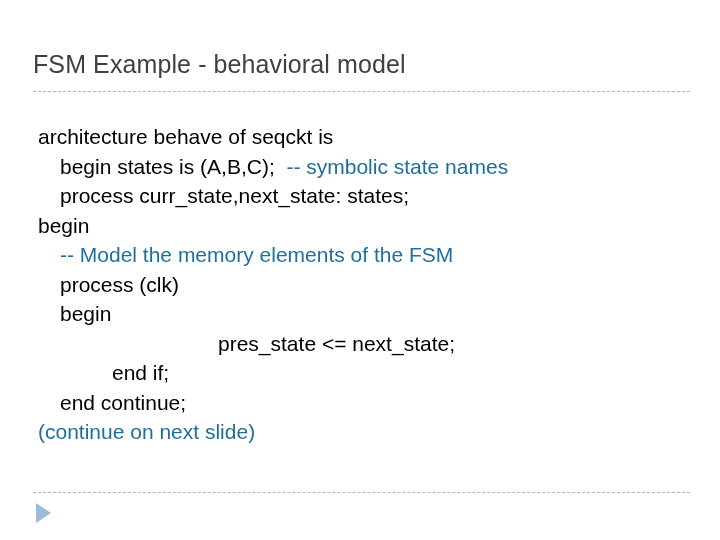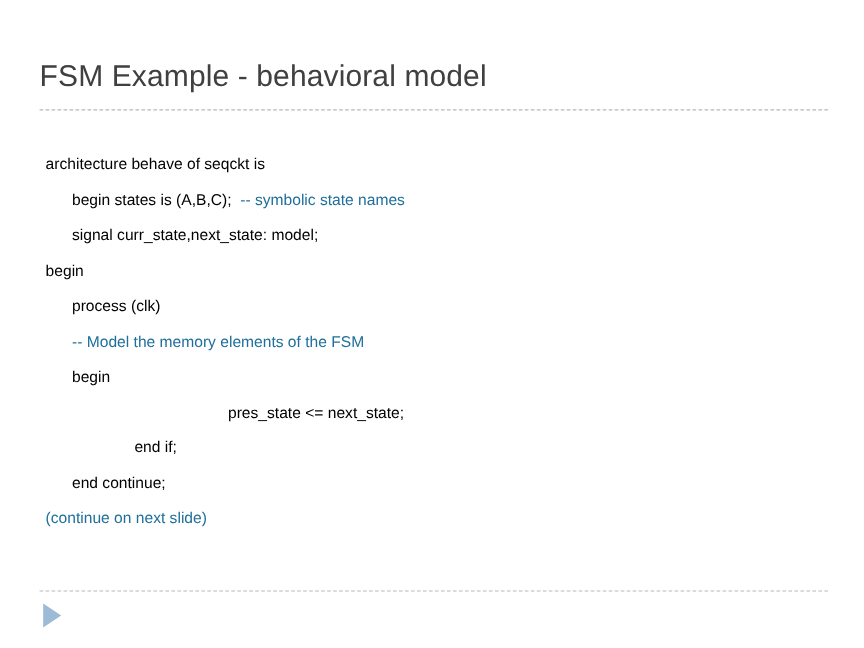--- a/index.html
+++ b/index.html
@@ -48,38 +48,38 @@
   .rule-bottom { top: 492px; }
 
   
   .code-body {
     position: absolute;
     left: 0;
     top: 122px;
     width: 720px;
   }
   .code-line {
-    font-size: 13px;
+    font-size: 21px;
     line-height: 29.5px;
     color: #000000;
     white-space: pre;
     height: 29.5px;
   }
   .code-line .seg {
     display: inline;
   }
   .seg-comment {
     color: #1f6f9b;
     margin-top: 32px;
   }
   
   .ind-0 { padding-left: 38px; }
   .ind-1 { padding-left: 60px; }
   .ind-2 { padding-left: 112px; }
-  .ind-3 { padding-left: 190px; }
+  .ind-3 { padding-left: 190px; margin-left: 28px; }
 
   
   .play-triangle {
     position: absolute;
     left: 36px;
     top: 503px;
     width: 0;
     height: 0;
     border-top: 10px solid transparent;
     border-bottom: 10px solid transparent;
@@ -93,24 +93,24 @@
 
   <div class="title-block">
     <div class="slide-title">FSM Example - behavioral model</div>
   </div>
 
   <div class="rule rule-top"></div>
 
   <div class="code-body">
       <div class="code-line ind-0"><span class="seg">architecture behave of seqckt is</span></div>
       <div class="code-line ind-1"><span class="seg">begin states is (A,B,C);  </span><span class="seg seg-comment">-- symbolic state names</span></div>
-      <div class="code-line ind-1"><span class="seg">signal curr_state,next_state: model;</span></div>
+      <div class="code-line ind-1"><span class="seg">process curr_state,next_state: states;</span></div>
       <div class="code-line ind-0"><span class="seg">begin</span></div>
+      <div class="code-line ind-1"><span class="seg seg-comment">-- Model the memory elements of the FSM</span></div>
       <div class="code-line ind-1"><span class="seg">process (clk)</span></div>
-      <div class="code-line ind-1"><span class="seg seg-comment">-- Model the memory elements of the FSM</span></div>
       <div class="code-line ind-1"><span class="seg">begin</span></div>
       <div class="code-line ind-3"><span class="seg">pres_state &lt;= next_state;</span></div>
       <div class="code-line ind-2"><span class="seg">end if;</span></div>
       <div class="code-line ind-1"><span class="seg">end continue;</span></div>
       <div class="code-line ind-0"><span class="seg seg-comment">(continue on next slide)</span></div>
     </div>
 
   <div class="rule rule-bottom"></div>
 
   <div class="play-triangle"></div>

